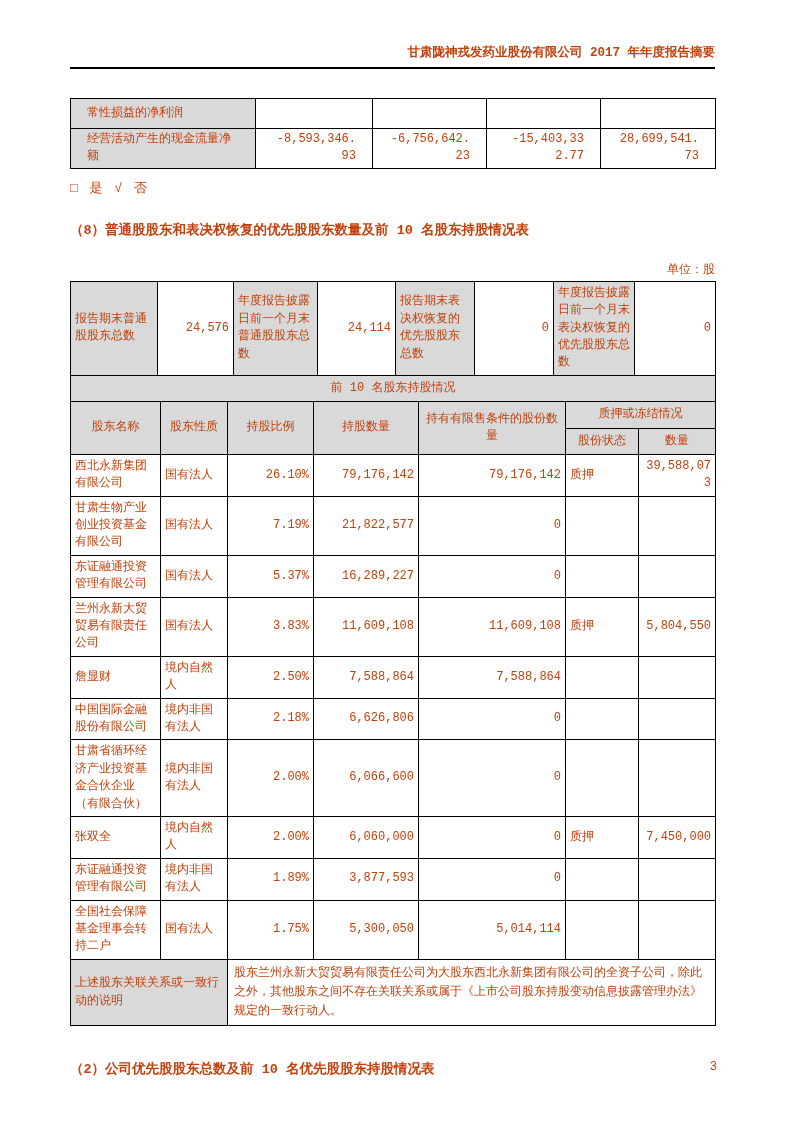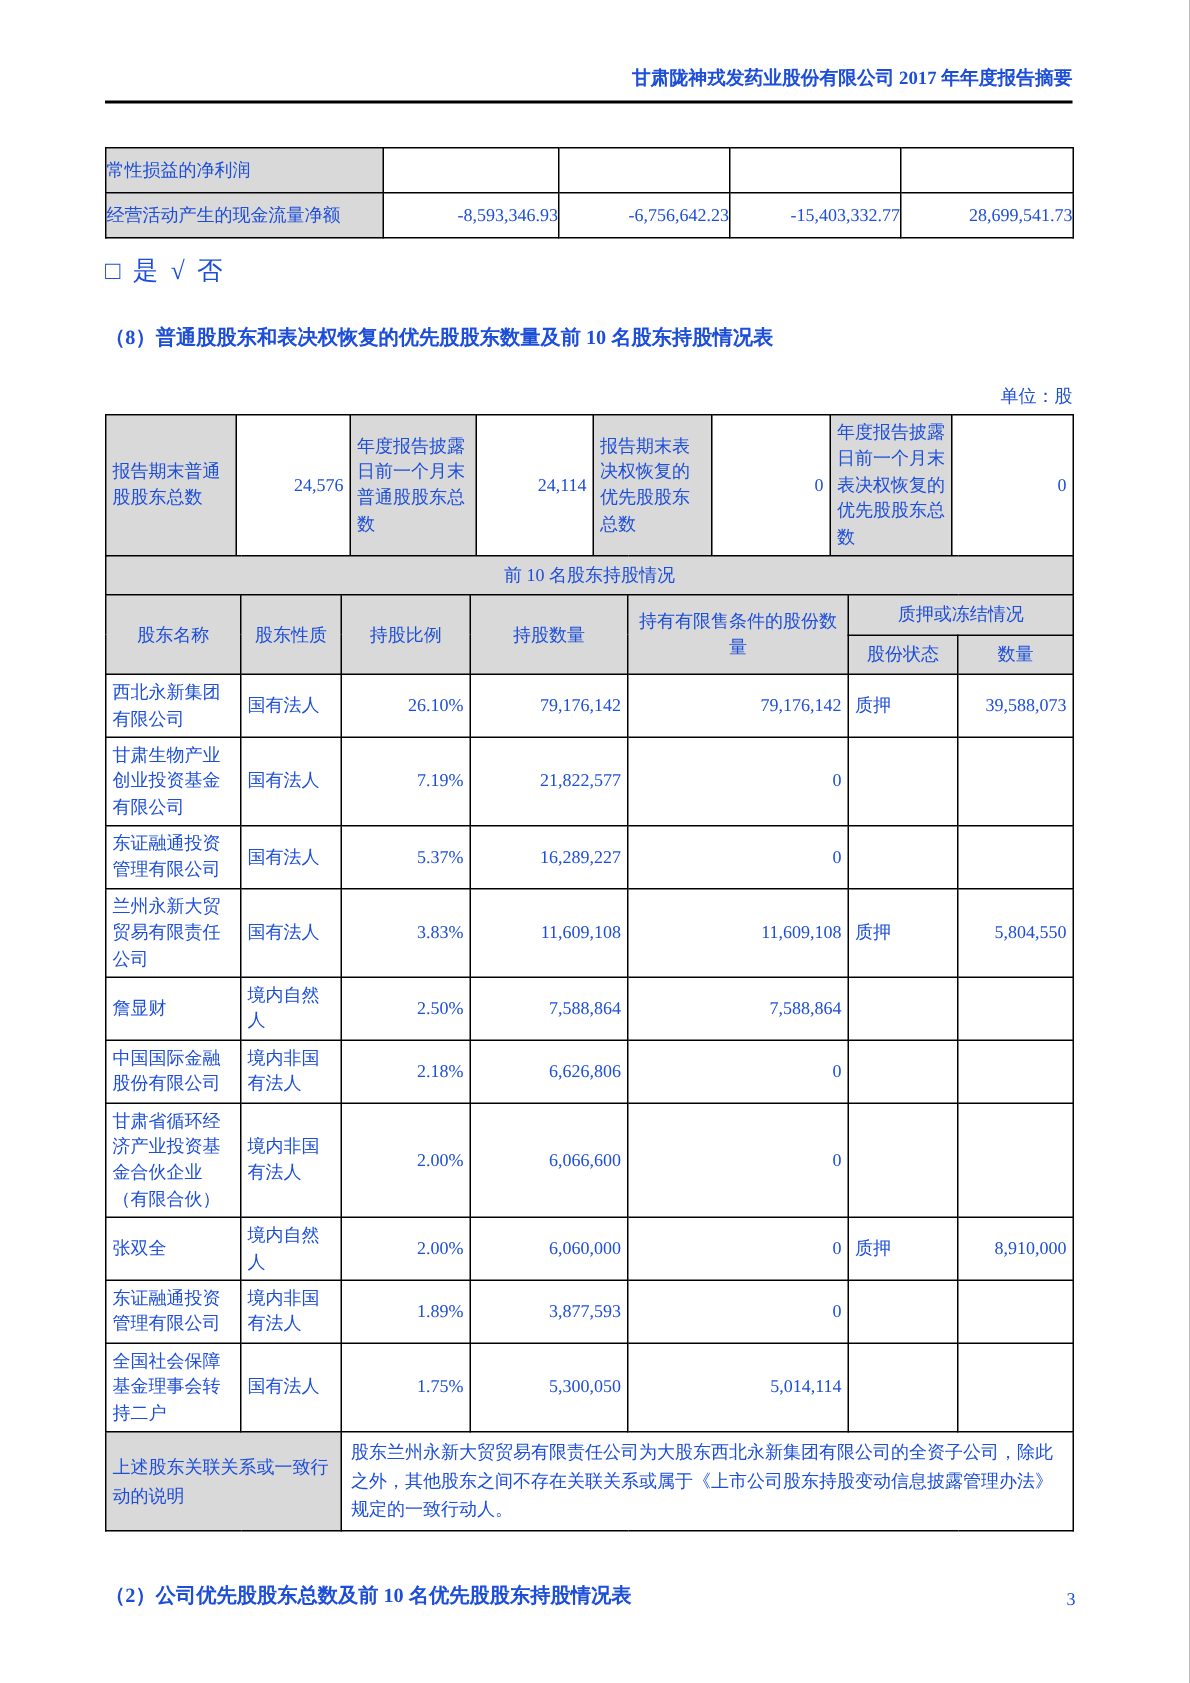--- a/index.html
+++ b/index.html
@@ -2,22 +2,22 @@
 <html><head>
 <meta charset="utf-8">
 <style>
   * { margin:0; padding:0; box-sizing:border-box; }
   html,body { background:#888; }
   .page {
     position:relative;
     width:793px; height:1122px;
     margin:0 auto;
     background:#ffffff;
-    font-family:Liberation Serif, serif;
-    color:#1d4ed8;
+    font-family:Liberation Mono, monospace;
+    color:#c2410c;
     overflow:hidden;
   }
   .content { position:absolute; left:70px; top:0; width:645px; }
 
   
   .doc-header {
     padding-top:44px; padding-bottom:6px;
     border-bottom:2px solid #000;
     text-align:right;
     font-size:12.5px; font-weight:bold;
@@ -32,24 +32,24 @@
     padding:3px 4px;
     line-height:1.45;
     word-break:break-all;
   }
   .gray  { background:#d9d9d9; }
   .td-left { text-align:left; }
   .td-num  { text-align:right; }
 
   
   .cashflow-table { margin-top:29px; }
-  .cashflow-table td { height:30px; padding:2px 0;margin-top:34px; }
+  .cashflow-table td { height:30px; padding:2px 16px;margin-top:34px; }
 
   .para { font-size:12.5px; margin-top:9px; line-height:1.5; }
-  .choice-line { font-size:17px; margin-top:10px; letter-spacing:2px; }
+  .choice-line { font-size:13px; margin-top:10px; letter-spacing:2px; }
 
   .h-section { font-size:14.5px; font-weight:bold; margin-top:28px; }
   .h-sub     { font-size:13.5px; font-weight:bold; margin-top:24px; }
 
   .unit-line { text-align:right; font-size:12px; margin-top:22px; margin-bottom:3px; }
 
   .summary-table td { padding:3px 4px; }
   .top10-table { margin-top:-1px; }
   .top10-table .banner { text-align:center; padding:4px 4px; }
   .top10-table th { padding:4px 3px; text-align:center; }
@@ -217,21 +217,21 @@
             <td class="td-left"></td>
             <td class="td-num"></td>
           </tr>
           <tr>
             <td class="td-left">张双全</td>
             <td class="td-left">境内自然人</td>
             <td class="td-num">2.00%</td>
             <td class="td-num">6,060,000</td>
             <td class="td-num">0</td>
             <td class="td-left">质押</td>
-            <td class="td-num">8,910,000</td>
+            <td class="td-num">7,450,000</td>
           </tr>
           <tr>
             <td class="td-left">东证融通投资管理有限公司</td>
             <td class="td-left">境内非国有法人</td>
             <td class="td-num">1.89%</td>
             <td class="td-num">3,877,593</td>
             <td class="td-num">0</td>
             <td class="td-left"></td>
             <td class="td-num"></td>
           </tr>

